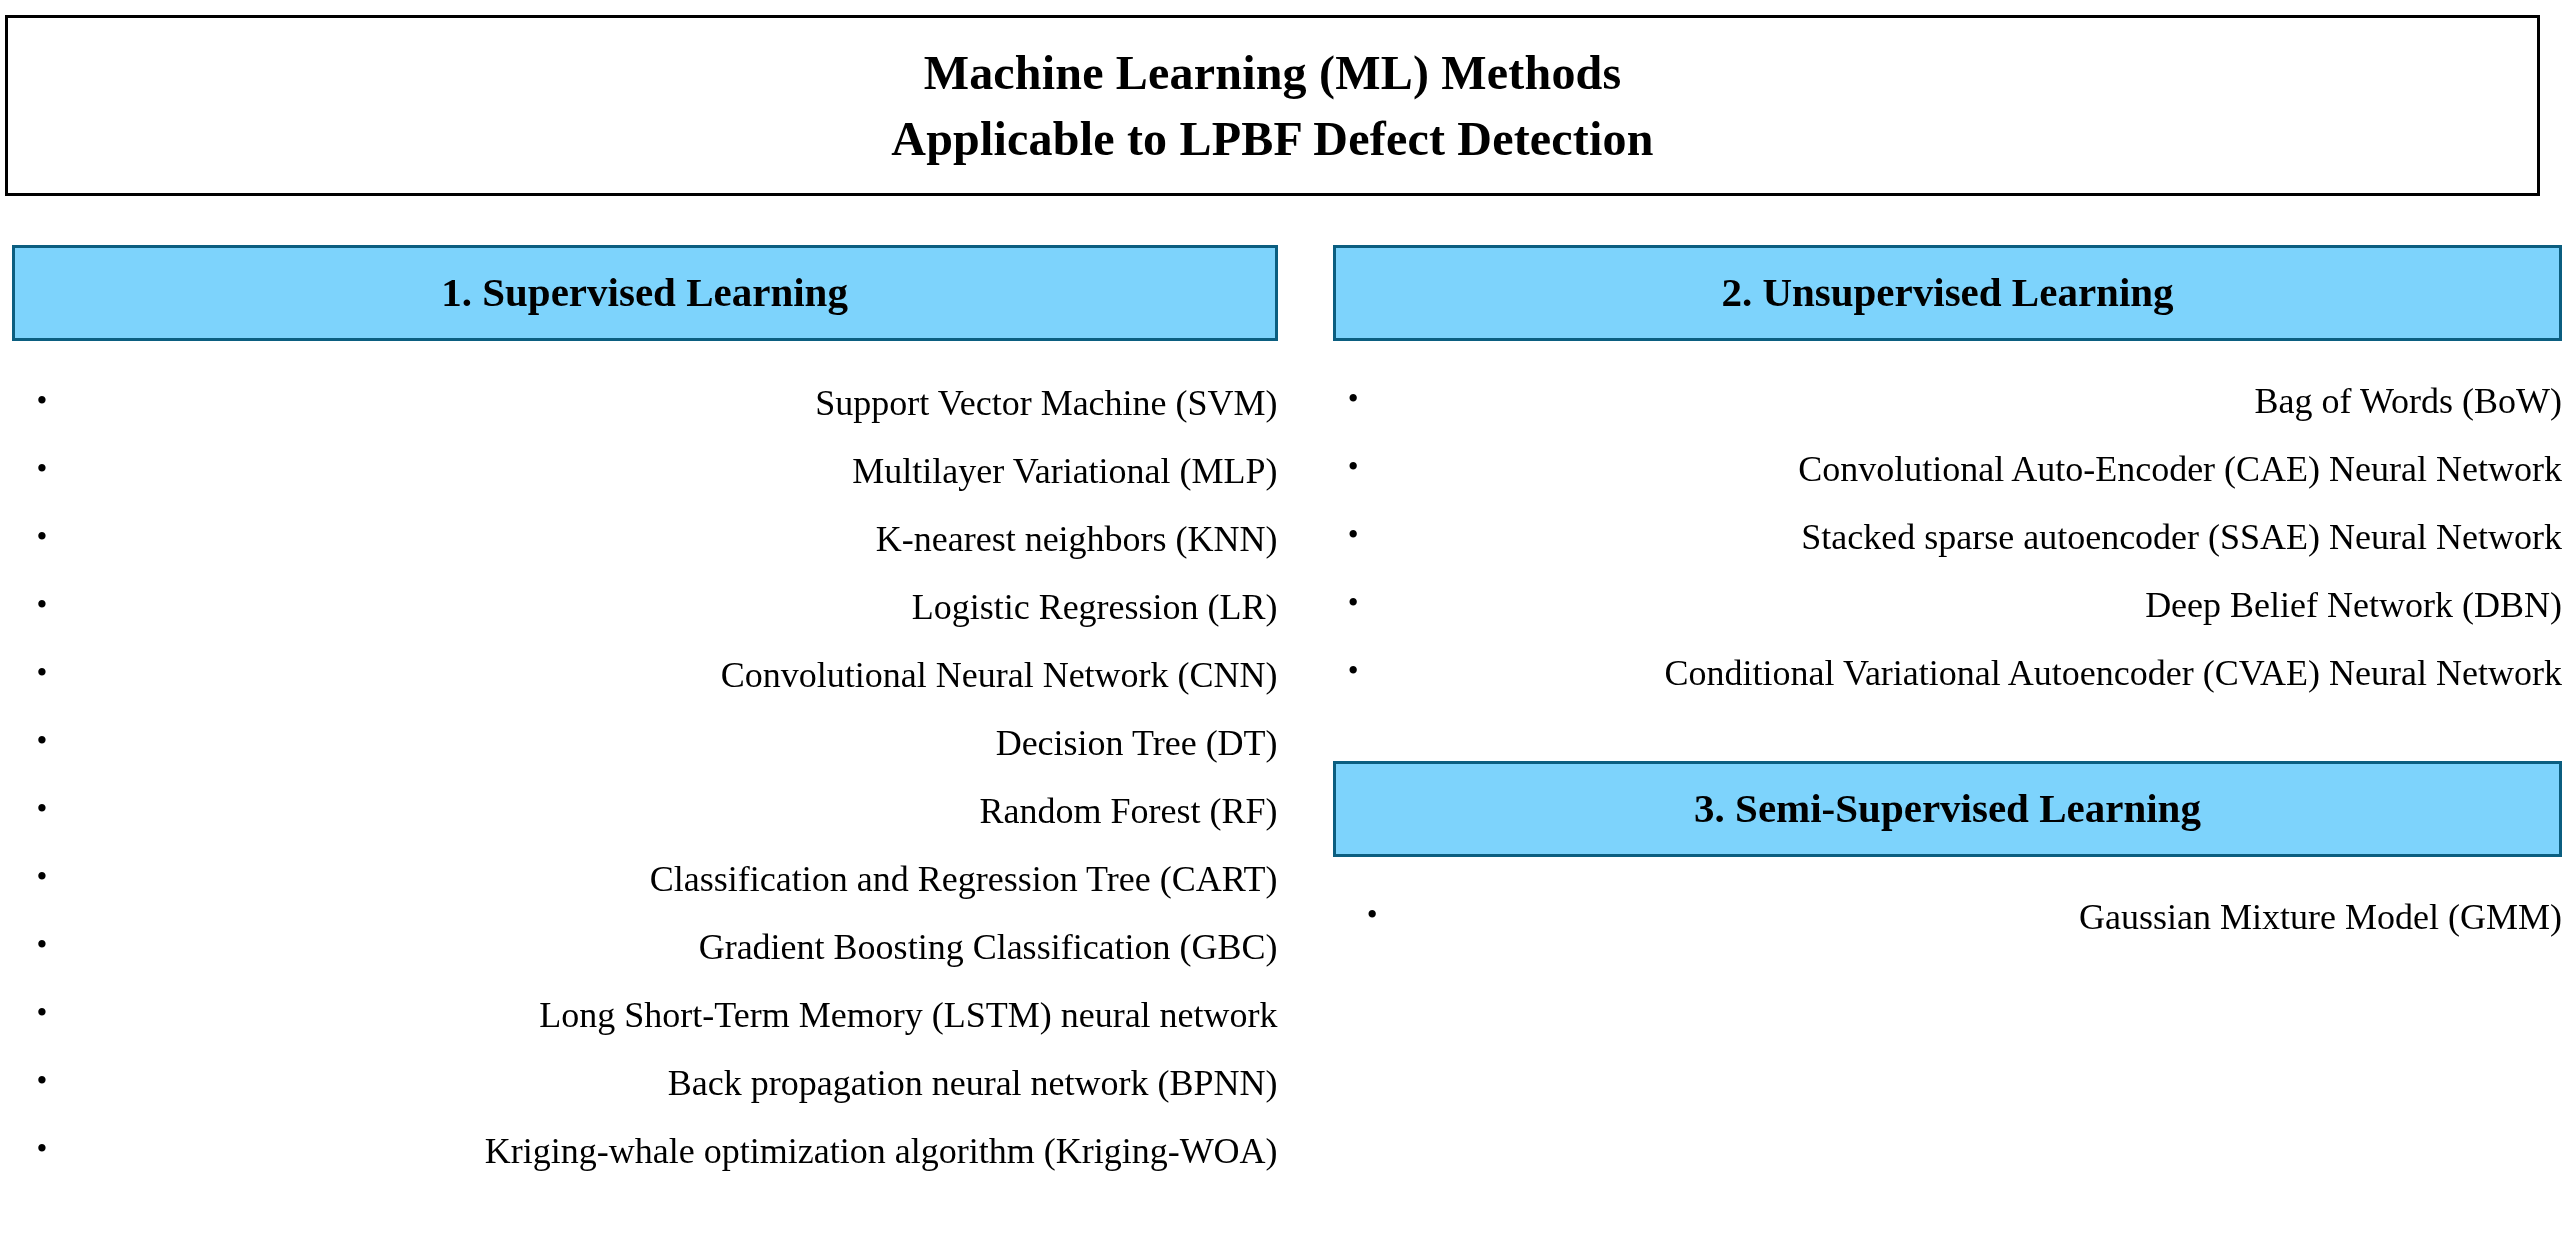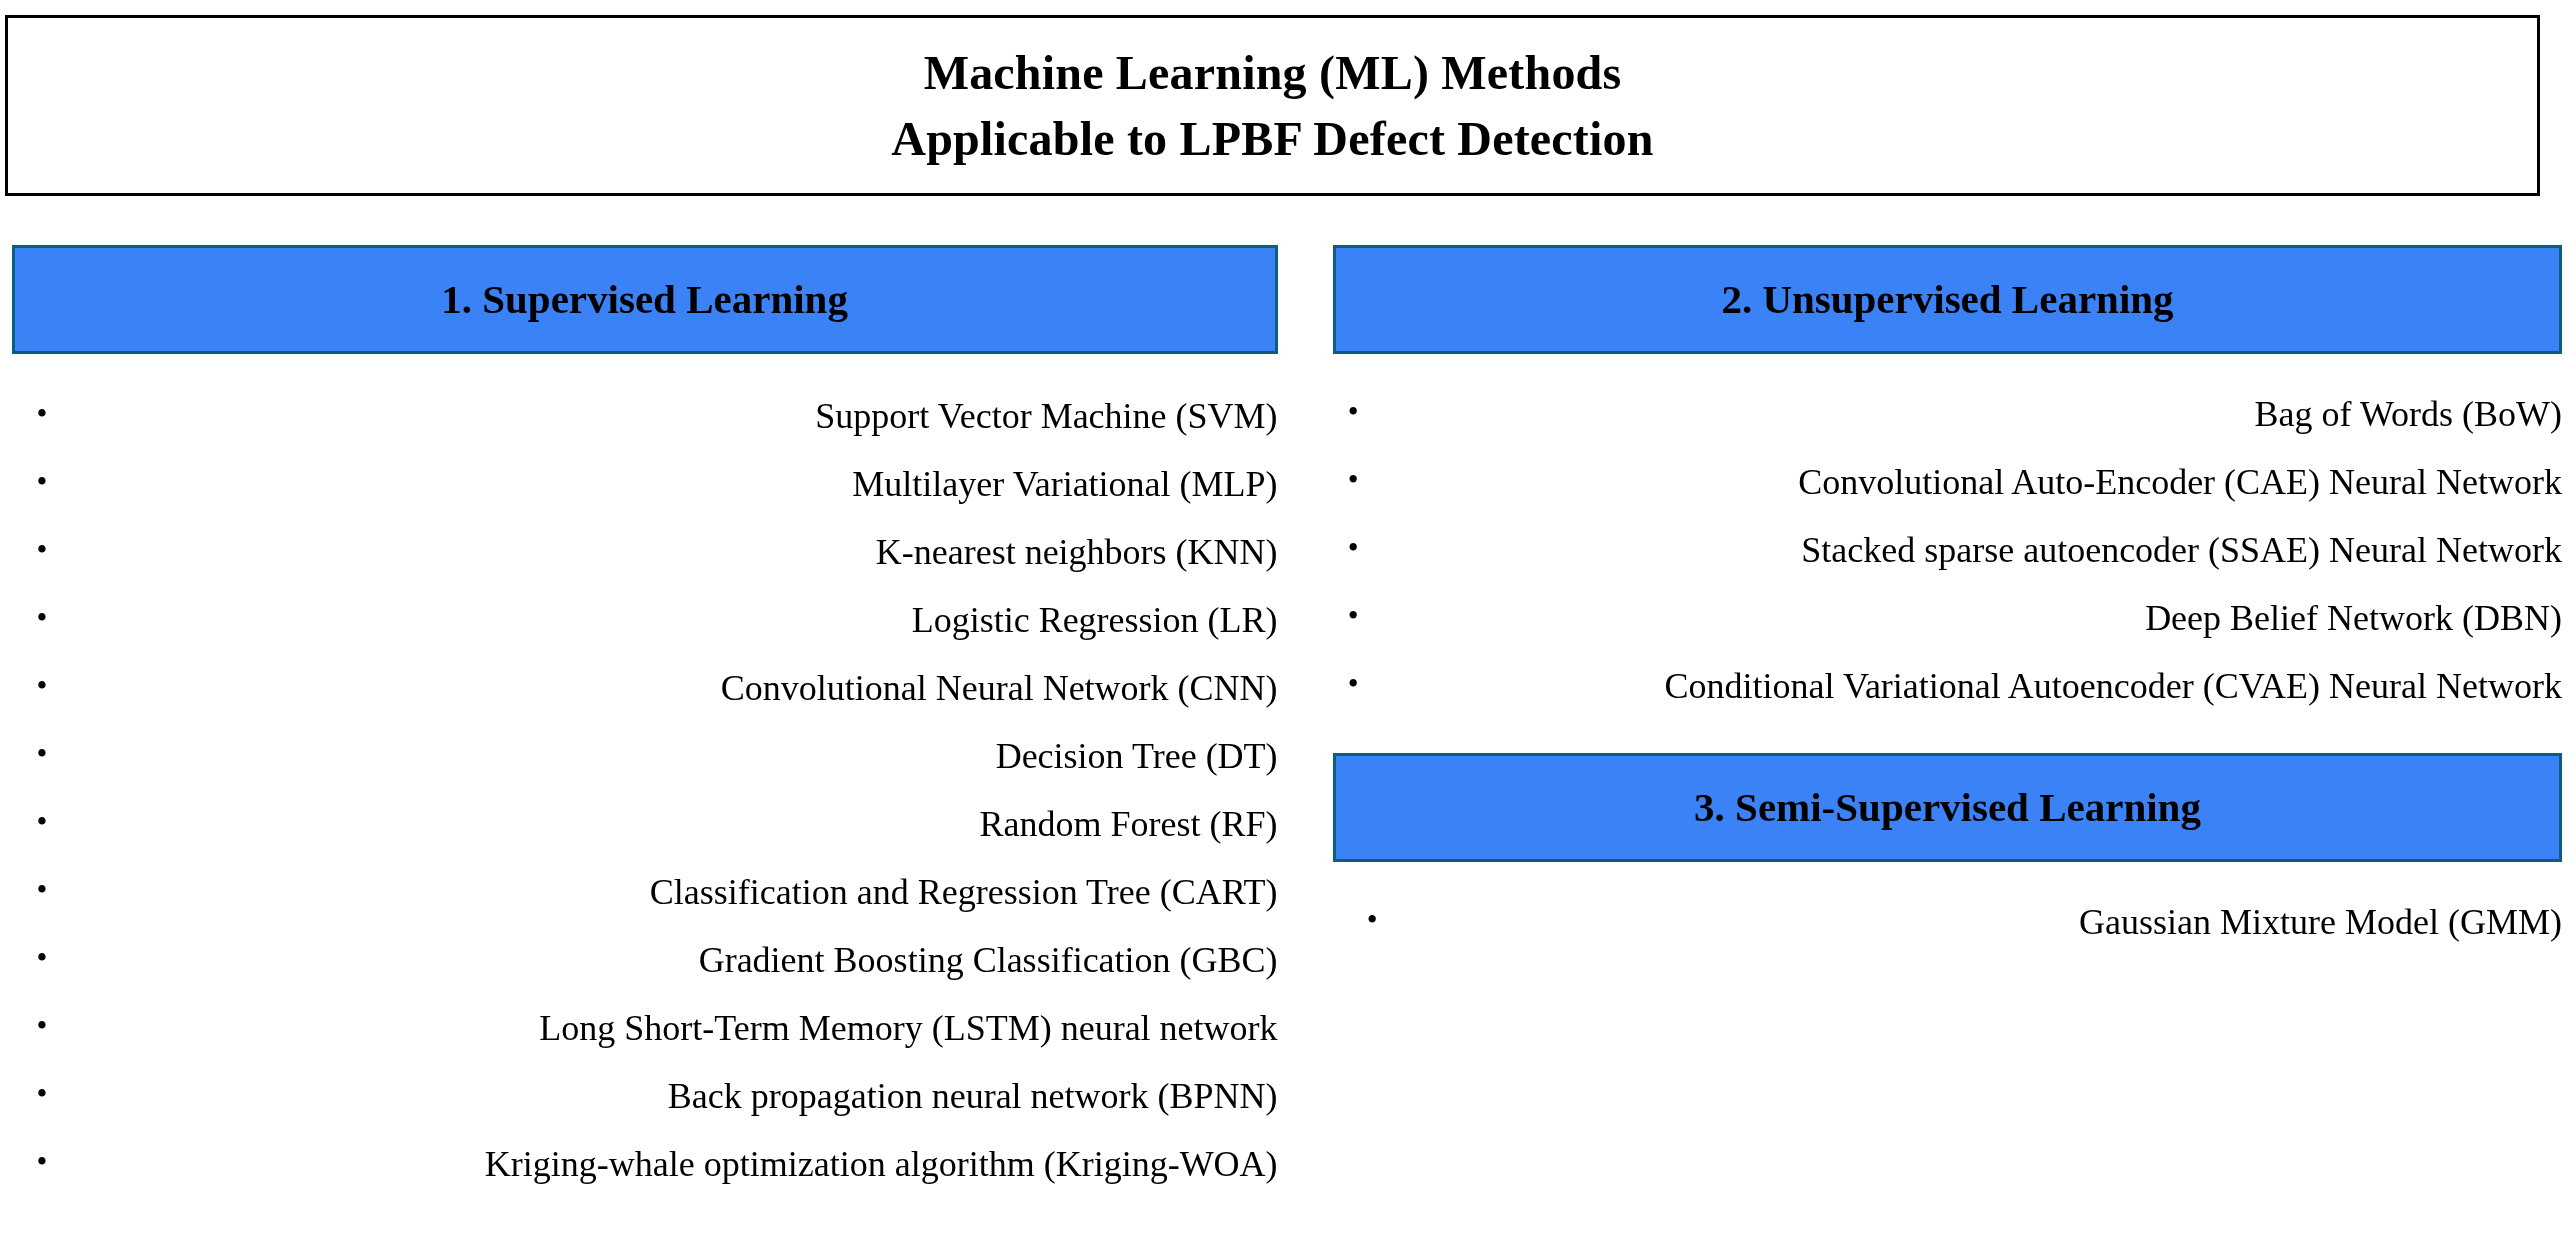--- a/index.html
+++ b/index.html
@@ -50,25 +50,25 @@
     position: absolute;
     top: 0;
   }
   #column-left  { left: 11.6px;   width: 1266px; }
   #column-right { left: 1333px; width: 1229px; }
 
   
   .section-header {
     box-sizing: border-box;
     border: 3.9px solid #0B5E80;
-    height: 109px;
+    height: 96px;
     display: flex;
     align-items: center;
     justify-content: center;
-    background: #3b82f6;
+    background: #7dd3fc;
   }
   .section-header-label {
     font-size: 41px;
     font-weight: bold;
     text-align: center;
     line-height: 1.1;
     white-space: nowrap;
   }
 
   
@@ -104,21 +104,21 @@
   #supervised-list li { margin-bottom: 32px; }
 
   
   #unsupervised-list {
     margin-top: 42px;
     margin-left: 3.9px;
   }
   #unsupervised-list li { margin-bottom: 32px; }
   #unsupervised-list li .label { max-width: 1204px; }
 
-  #semi-supervised-header-wrap { margin-top: 49px; }
+  #semi-supervised-header-wrap { margin-top: 70px; }
 
   #semi-supervised-list {
     margin-top: 42px;
     margin-left: 23px;
   }
   #semi-supervised-list li { margin-bottom: 29px; }
 </style>
 </head>
 <body>
 

